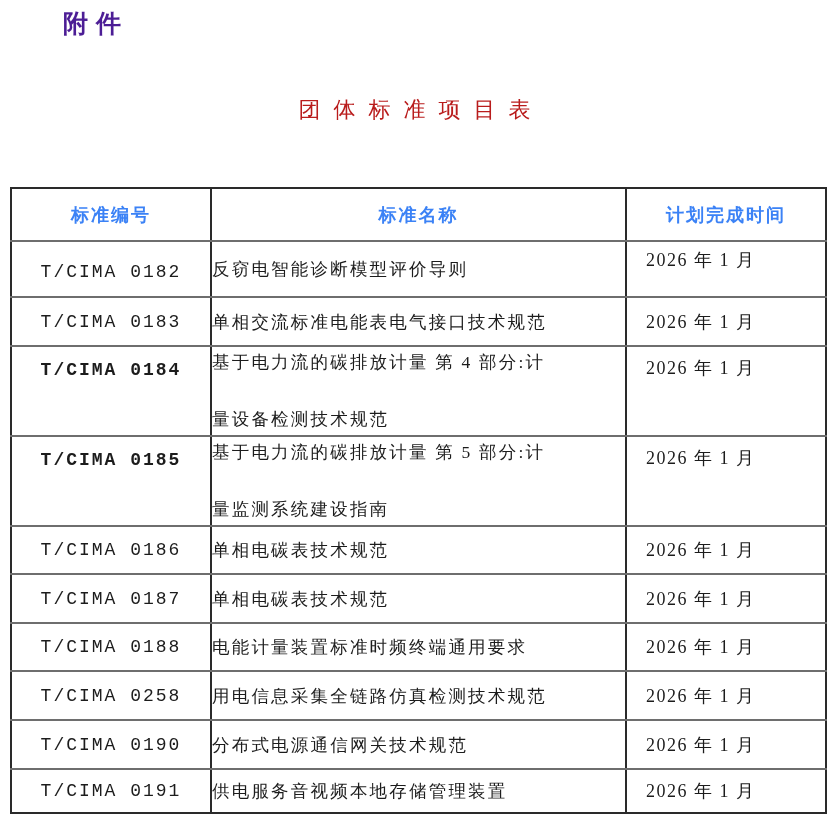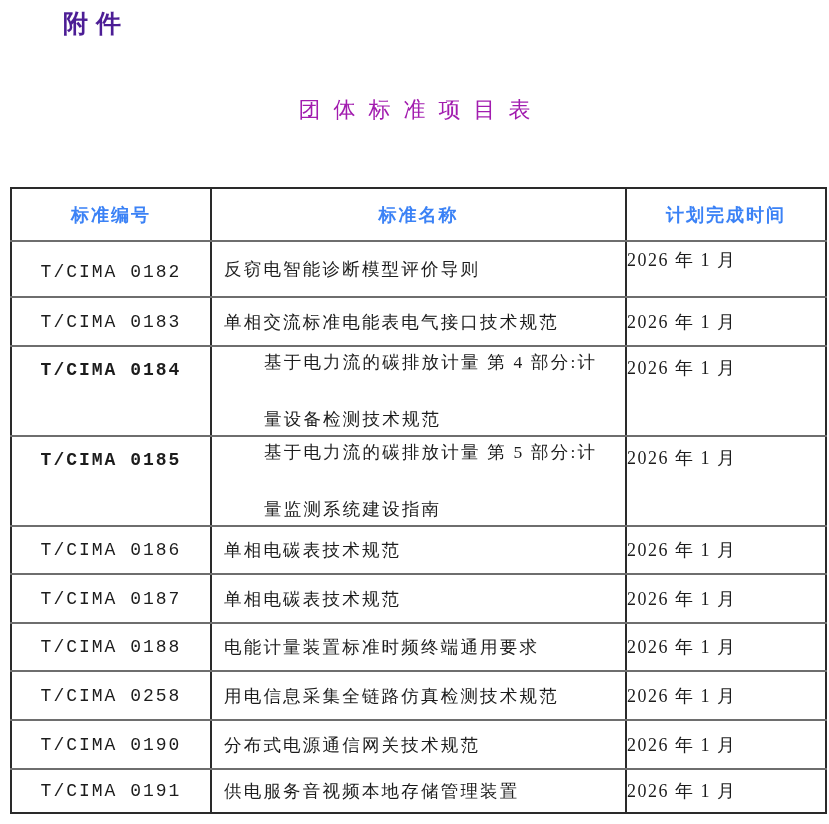--- a/index.html
+++ b/index.html
@@ -30,21 +30,21 @@
   .doc-title {
     position: absolute;
     top: 95px;
     left: 0;
     width: 100%;
     text-align: center;
     font-size: 22px;
     letter-spacing: 13px;
     padding-left: 13px; 
     box-sizing: border-box;
-    color: #a21caf;
+    color: #b91c1c;
   }
 
   table.standards-table {
     position: absolute;
     top: 187px;
     left: 10px;
     width: 815px;
     border-collapse: collapse;
     table-layout: fixed;
     border: 2px solid #2a2a2a;
@@ -76,28 +76,28 @@
     text-align: center;
     font-family: "Liberation Mono", "DejaVu Sans Mono", monospace;
     font-size: 18px;
     letter-spacing: 2px;
     white-space: pre;
   }
   td.cell-name {
     text-align: left;
   }
   .name-inner {
-    padding-left: 12px;
     font-size: 17.5px;
     letter-spacing: 2.2px;
     white-space: pre-line;
     line-height: normal;
   }
   td.cell-date {
     text-align: left;
+    padding-left: 19px;
     font-size: 18px;
     letter-spacing: 1.5px;
   }
 
   
   tr.row--first td.cell-date {
     vertical-align: top;
     padding-top: 6px;
   }
   tr.row--first td.cell-code {
@@ -113,21 +113,20 @@
   }
   tr.row--tall td.cell-date {
     vertical-align: top;
     padding-top: 9px;
   }
   tr.row--tall .name-inner {
     height: 87px;
     display: flex;
     align-items: center;
     line-height: 57px;
-    margin-left: 40px;
   }
 </style>
 </head>
 <body>
 
 <div class="attachment-label">附件</div>
 
 <div class="doc-title">团体标准项目表</div>
 
 <table class="standards-table">

